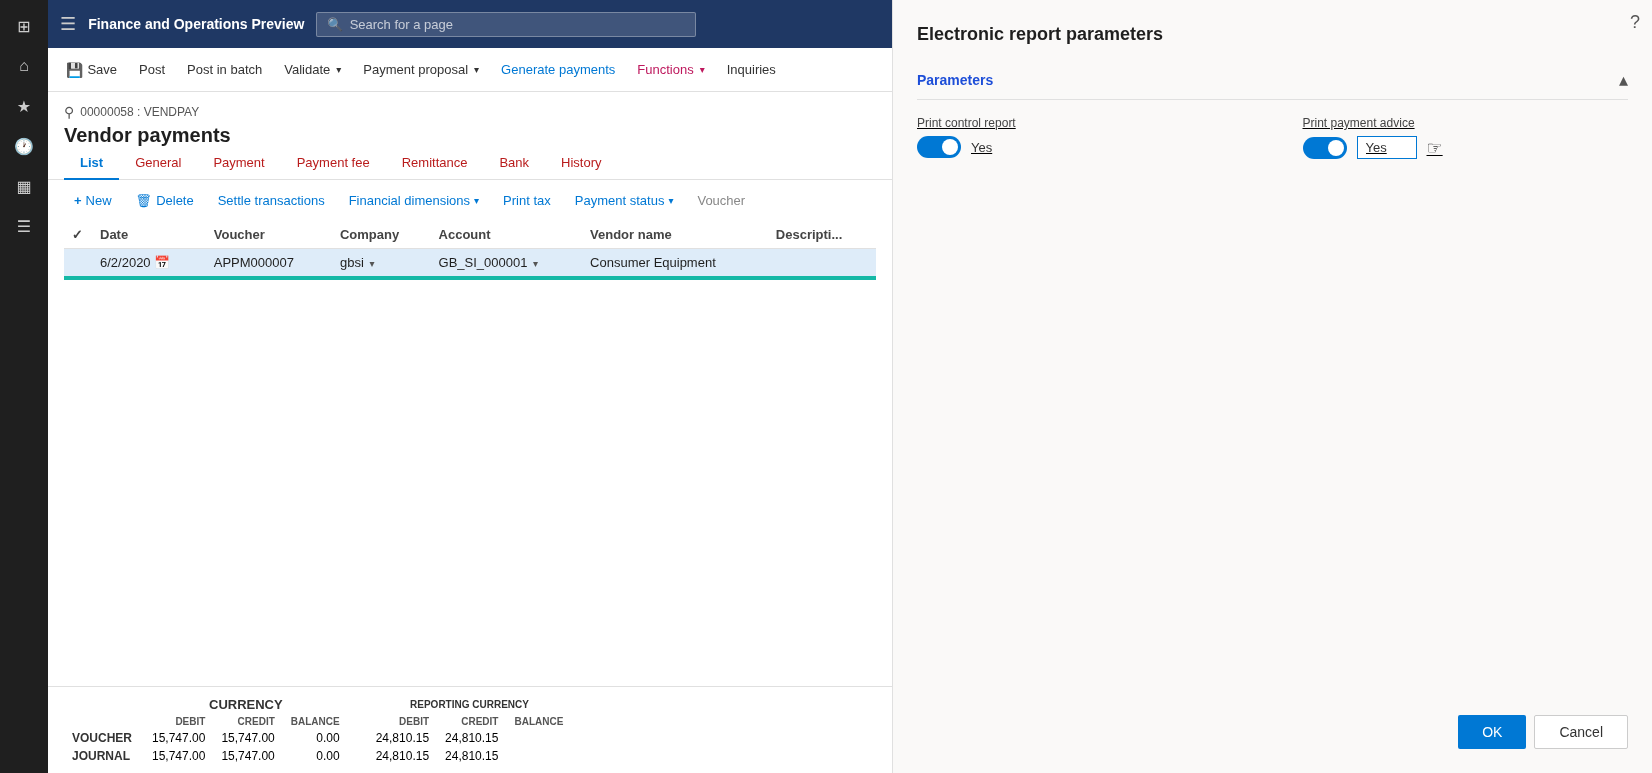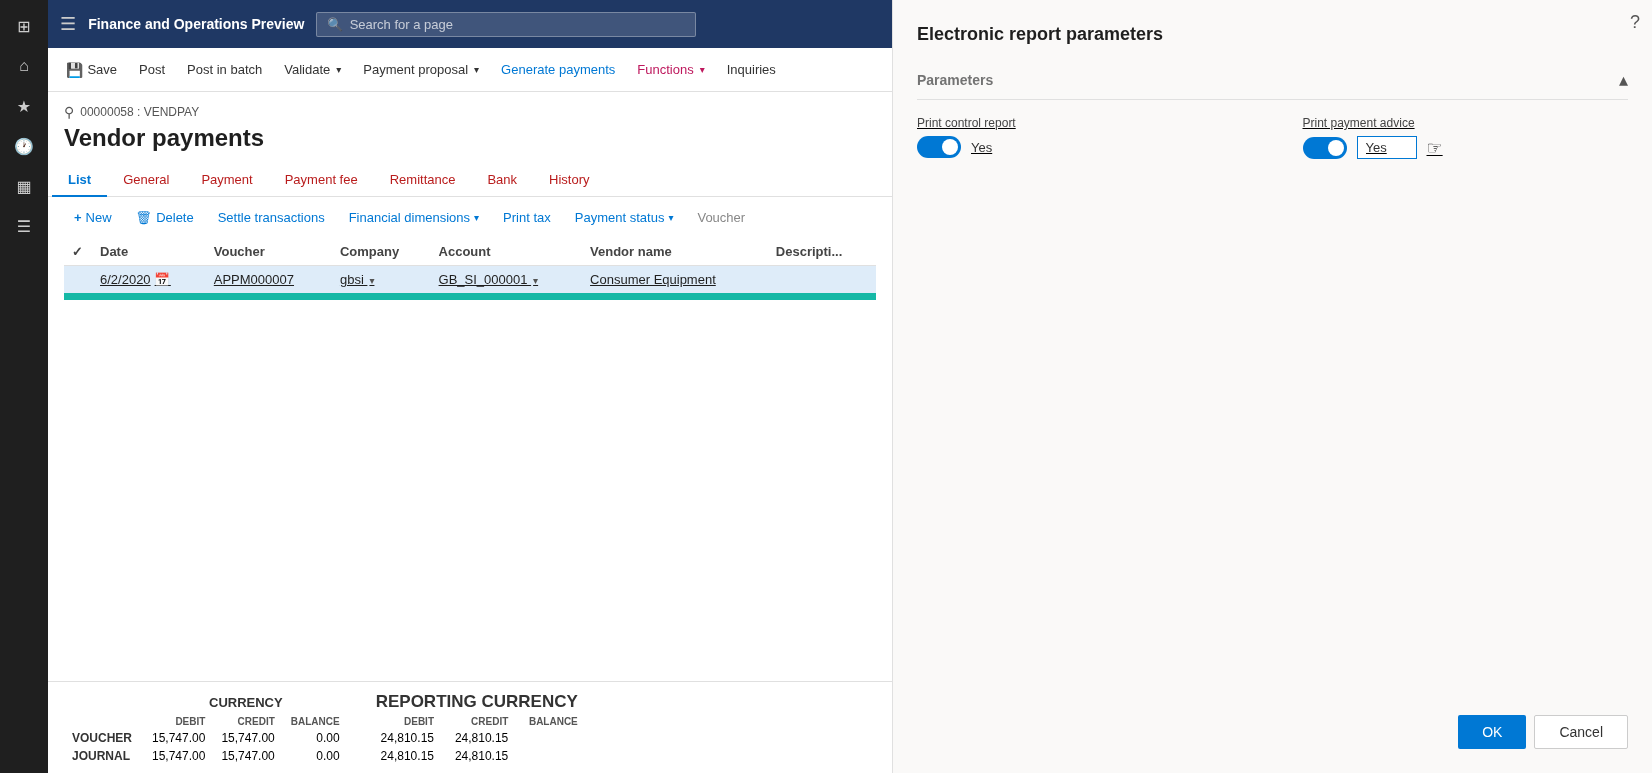--- a/index.html
+++ b/index.html
@@ -117,31 +117,31 @@
     .breadcrumb {
       display: flex;
       align-items: center;
       gap: 6px;
       font-size: 12px;
       color: #555;
       margin-bottom: 4px;
     }
     .breadcrumb .filter-icon { color: #555; font-size: 14px; }
     .page-title {
-      font-size: 24px;
+      font-size: 20px;
       font-weight: 600;
       color: #1f1f1f;
-      margin-bottom: 12px;
+      margin-bottom: 0;
     }
 
     
     .tabs {
       display: flex;
       border-bottom: 1px solid #e0e0e0;
-      padding: 0 4px;
+      padding: 0 16px;
       flex-shrink: 0;
     }
     .tab {
       padding: 8px 16px;
       font-size: 13px;
       color: #b91c1c;
       cursor: pointer;
       border-bottom: 2px solid transparent;
       margin-bottom: -1px;
     }
@@ -189,23 +189,22 @@
     .data-table th {
       text-align: left;
       padding: 6px 8px;
       color: #444;
       font-weight: 600;
       border-bottom: 1px solid #e0e0e0;
       background: #fff;
     }
     .data-table td {
       padding: 6px 8px;
-      border-bottom: 7px solid #14b8a6;
+      border-bottom: 4px solid #14b8a6;
       color: #1f1f1f;
-      text-decoration: underline;
     }
     .data-table tr.selected td { background: #deecf9; }
     .data-table .check-col { width: 28px; }
     .data-table .date-cell { display: flex; align-items: center; gap: 4px; }
     .data-table .cal-icon { color: #0078d4; font-size: 13px; cursor: pointer; }
     .dropdown-arrow { color: #555; font-size: 10px; margin-left: 2px; cursor: pointer; }
 
     
     .bottom-summary {
       border-top: 1px solid #e0e0e0;
@@ -242,21 +241,21 @@
       align-items: center;
       justify-content: space-between;
       border-bottom: 1px solid #e0e0e0;
       padding-bottom: 8px;
       margin-bottom: 16px;
       cursor: pointer;
     }
     .section-title {
       font-size: 14px;
       font-weight: 600;
-      color: #737373;
+      color: #1d4ed8;
     }
     .section-toggle { font-size: 18px; color: #555; cursor: pointer; }
 
     
     .params-grid {
       display: grid;
       grid-template-columns: 1fr 1fr;
       gap: 20px 60px;
       margin-bottom: 24px;
       text-decoration: underline;
@@ -485,21 +484,21 @@
       </table>
     </div>
 
     <div class="bottom-summary">
       <table class="summary-table">
         <thead>
           <tr>
             <th style="text-align:left;min-width:80px;"></th>
             <th colspan="3" style="text-align:center;font-size:13px;color:#333;">CURRENCY</th>
             <th style="min-width:20px;"></th>
-            <th colspan="3" style="text-align:center;font-size:17px;color:#333;">REPORTING CURRENCY</th>
+            <th colspan="3" style="text-align:center;font-size:10px;color:#333;">REPORTING CURRENCY</th>
           </tr>
           <tr>
             <th style="text-align:left;"></th>
             <th>DEBIT</th>
             <th>CREDIT</th>
             <th>BALANCE</th>
             <th></th>
             <th>DEBIT</th>
             <th>CREDIT</th>
             <th>BALANCE</th>

